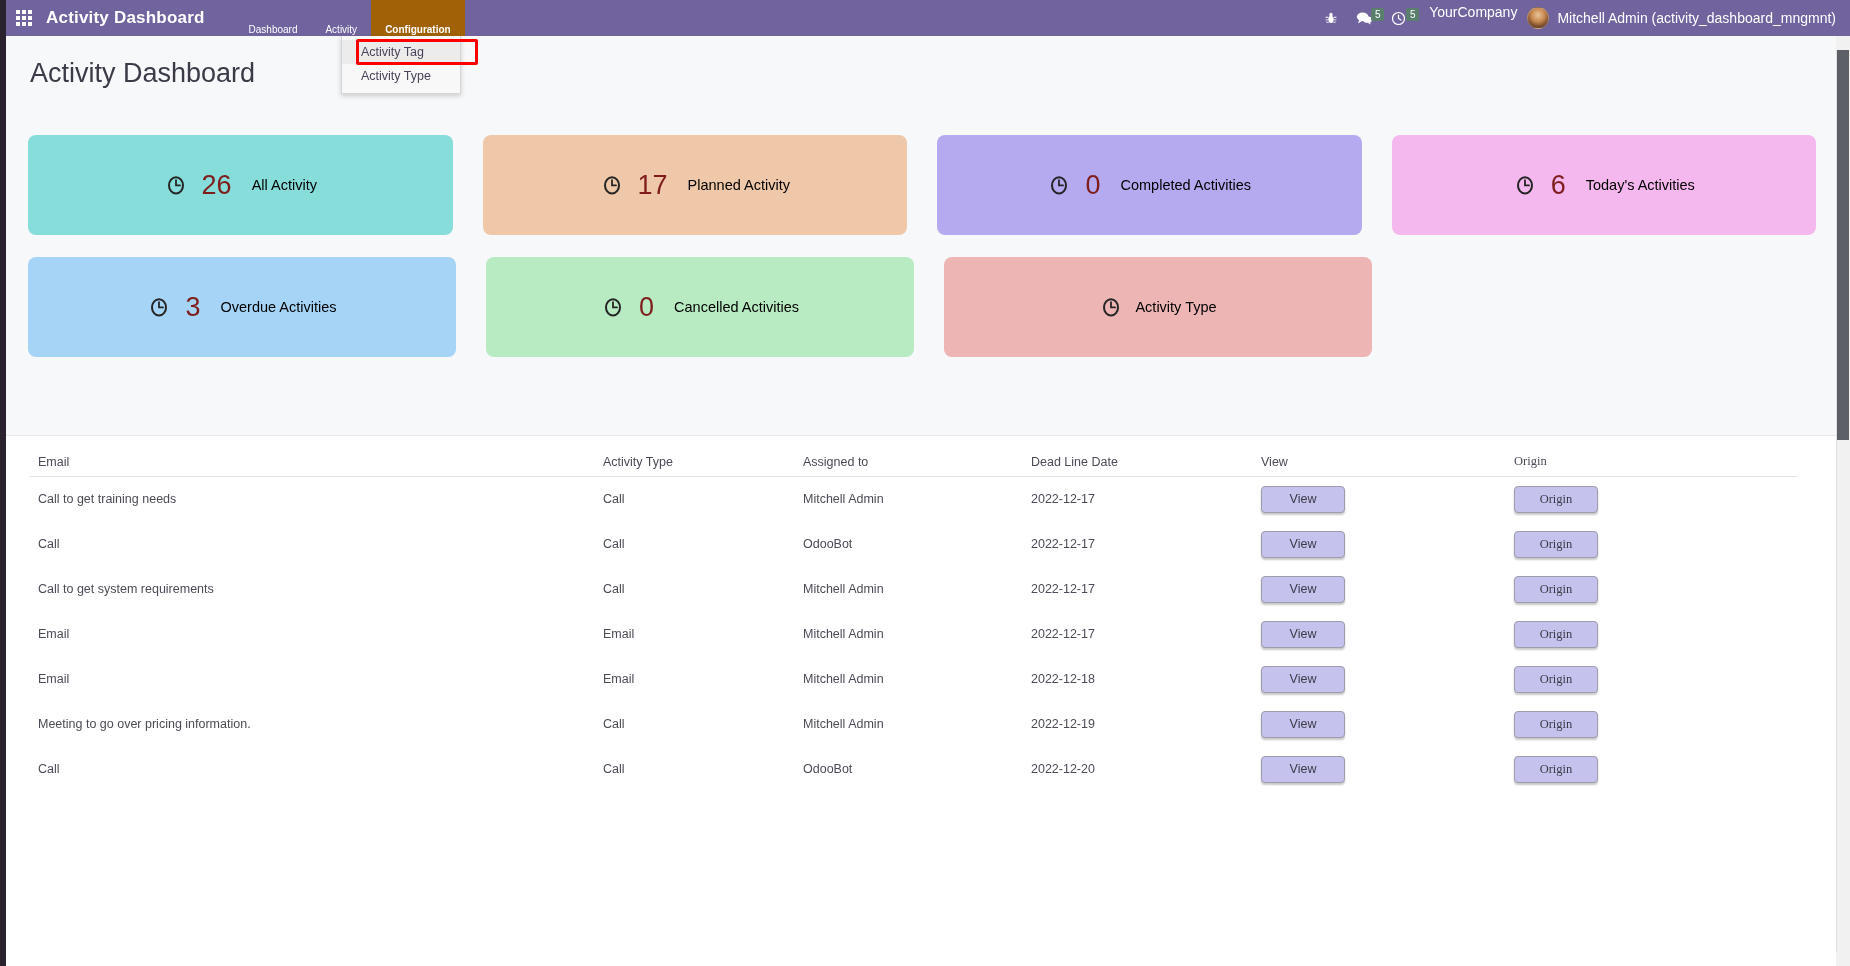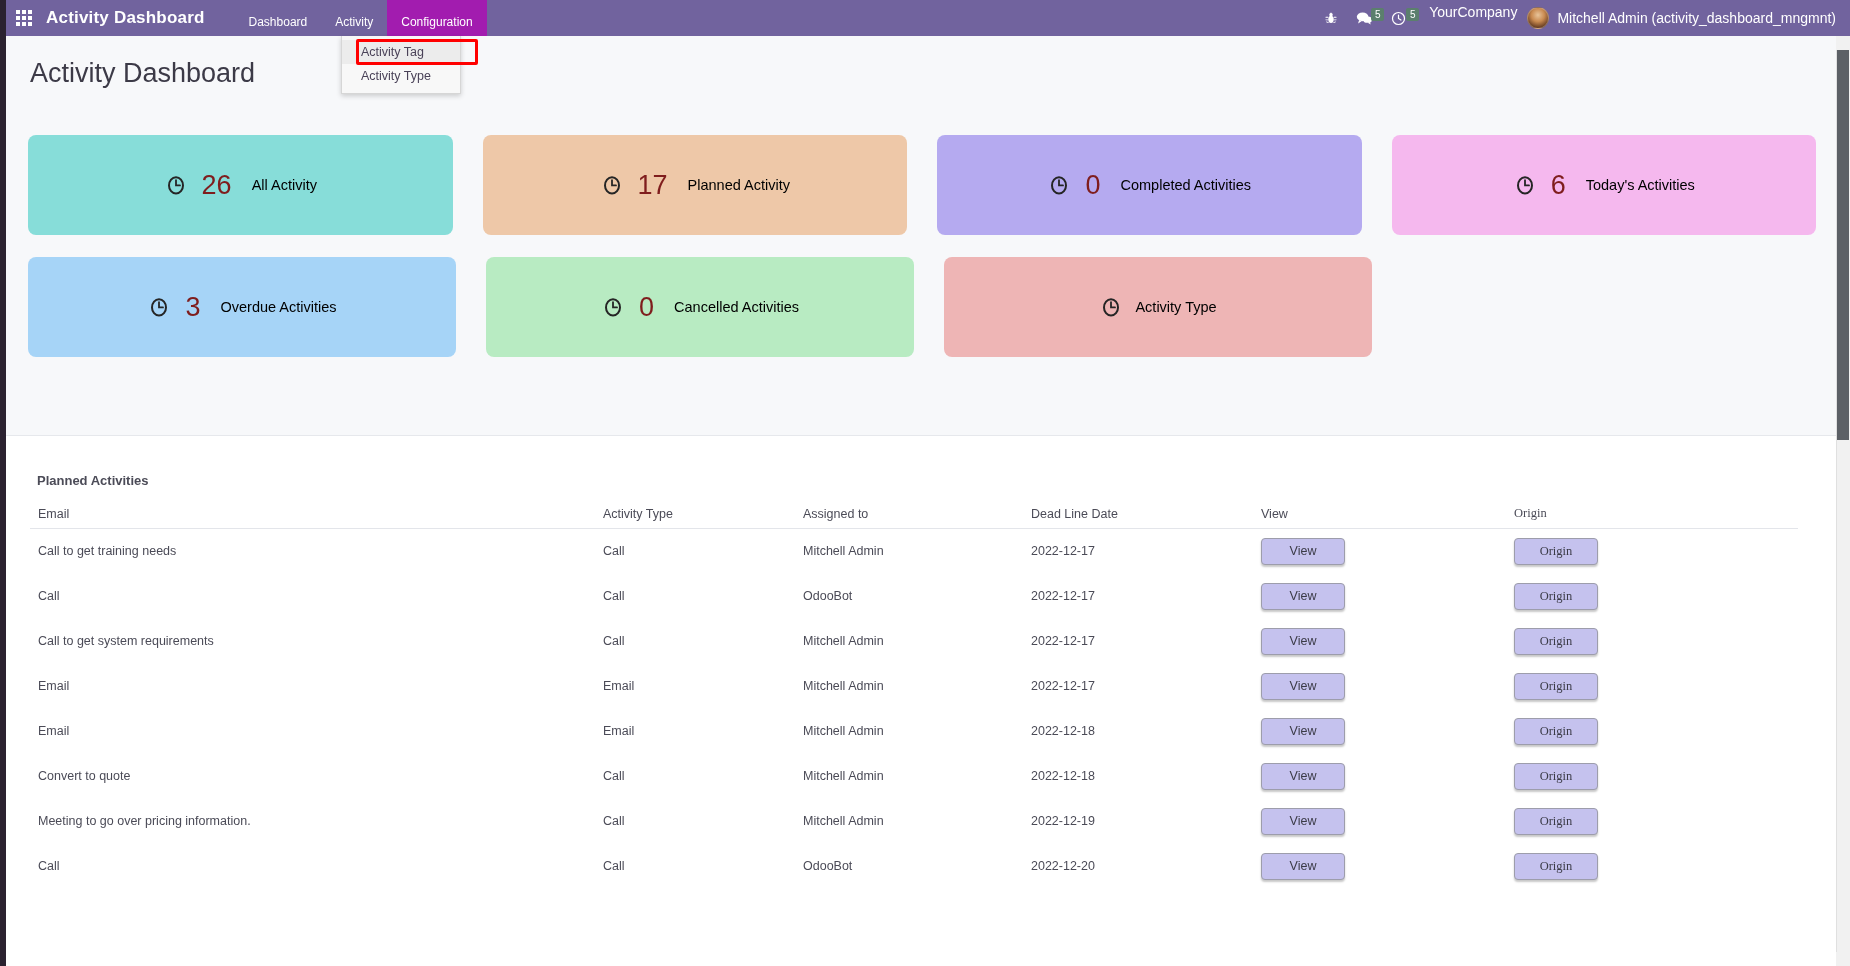--- a/index.html
+++ b/index.html
@@ -36,28 +36,28 @@
     margin-left: 16px; margin-right: 14px;
   }
   .apps-grid i { display: block; width: 4px; height: 4px; background: #fff; }
   .brand {
     font-size: 17px; font-weight: bold;
     letter-spacing: .2px;
     margin-right: 30px;
     white-space: nowrap;
   }
   .nav-item {
-    font-size: 12px;
-    padding: 4px 14px;
+    font-size: 10px;
+    padding: 12px 14px;
     height: 36px; line-height: 36px;
     white-space: nowrap;
     color: #ffffff;
     cursor: pointer;
   }
-  .nav-item.active { background: #a21caf; }
+  .nav-item.active { background: #a16207; font-weight: bold; }
   .nav-spacer { flex: 1; }
 
   .nav-right { display: flex; align-items: center; height: 36px; }
   .nav-icon {
     position: relative;
     margin: 0 9px;
     display: flex; align-items: center;
     cursor: pointer;
   }
   .nav-icon svg { display: block; }
@@ -410,21 +410,20 @@
 
           <span class="clabel">Activity Type</span>
         </div>
       </div>
     </div>
   </div>
 
   <div class="section-divider"></div>
 
   <div class="table-panel">
-    <div class="table-caption">Planned Activities</div>
 
     <table class="activities">
       <thead>
         <tr>
           <th class="col-name">Email</th>
           <th class="col-type">Activity Type</th>
           <th class="col-assigned">Assigned to</th>
           <th class="col-date">Dead Line Date</th>
           <th class="col-view">View</th>
           <th class="col-origin">Origin</th>
@@ -465,28 +464,20 @@
           </tr>
           <tr>
             <td class="col-name">Email</td>
             <td class="col-type">Email</td>
             <td class="col-assigned">Mitchell Admin</td>
             <td class="col-date">2022-12-18</td>
             <td class="col-view"><span class="btn">View</span></td>
             <td class="col-origin"><span class="btn">Origin</span></td>
           </tr>
           <tr>
-            <td class="col-name">Convert to quote</td>
-            <td class="col-type">Call</td>
-            <td class="col-assigned">Mitchell Admin</td>
-            <td class="col-date">2022-12-18</td>
-            <td class="col-view"><span class="btn">View</span></td>
-            <td class="col-origin"><span class="btn">Origin</span></td>
-          </tr>
-          <tr>
             <td class="col-name">Meeting to go over pricing information.</td>
             <td class="col-type">Call</td>
             <td class="col-assigned">Mitchell Admin</td>
             <td class="col-date">2022-12-19</td>
             <td class="col-view"><span class="btn">View</span></td>
             <td class="col-origin"><span class="btn">Origin</span></td>
           </tr>
           <tr>
             <td class="col-name">Call</td>
             <td class="col-type">Call</td>

